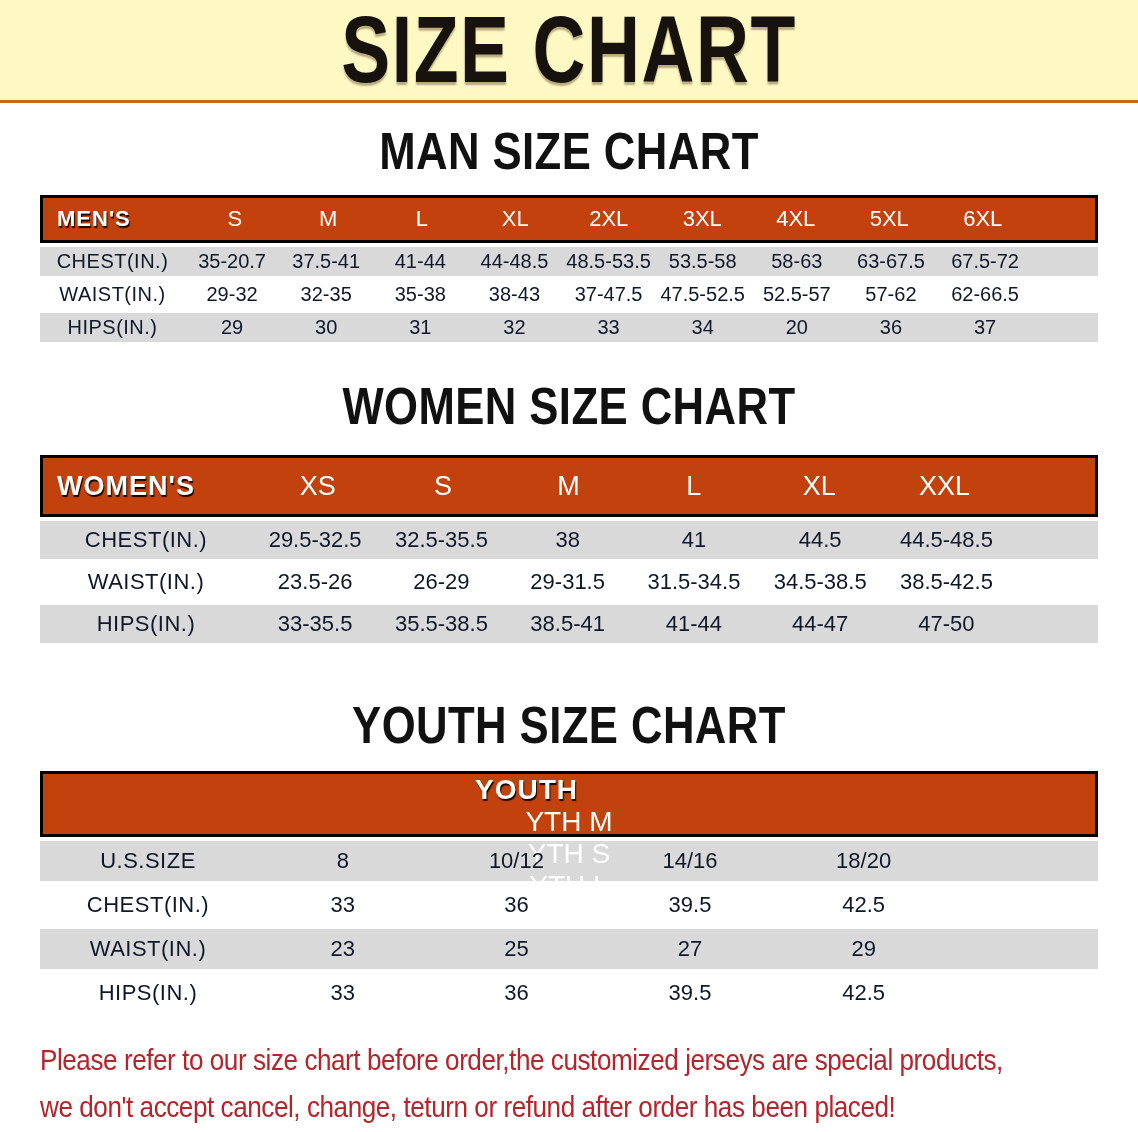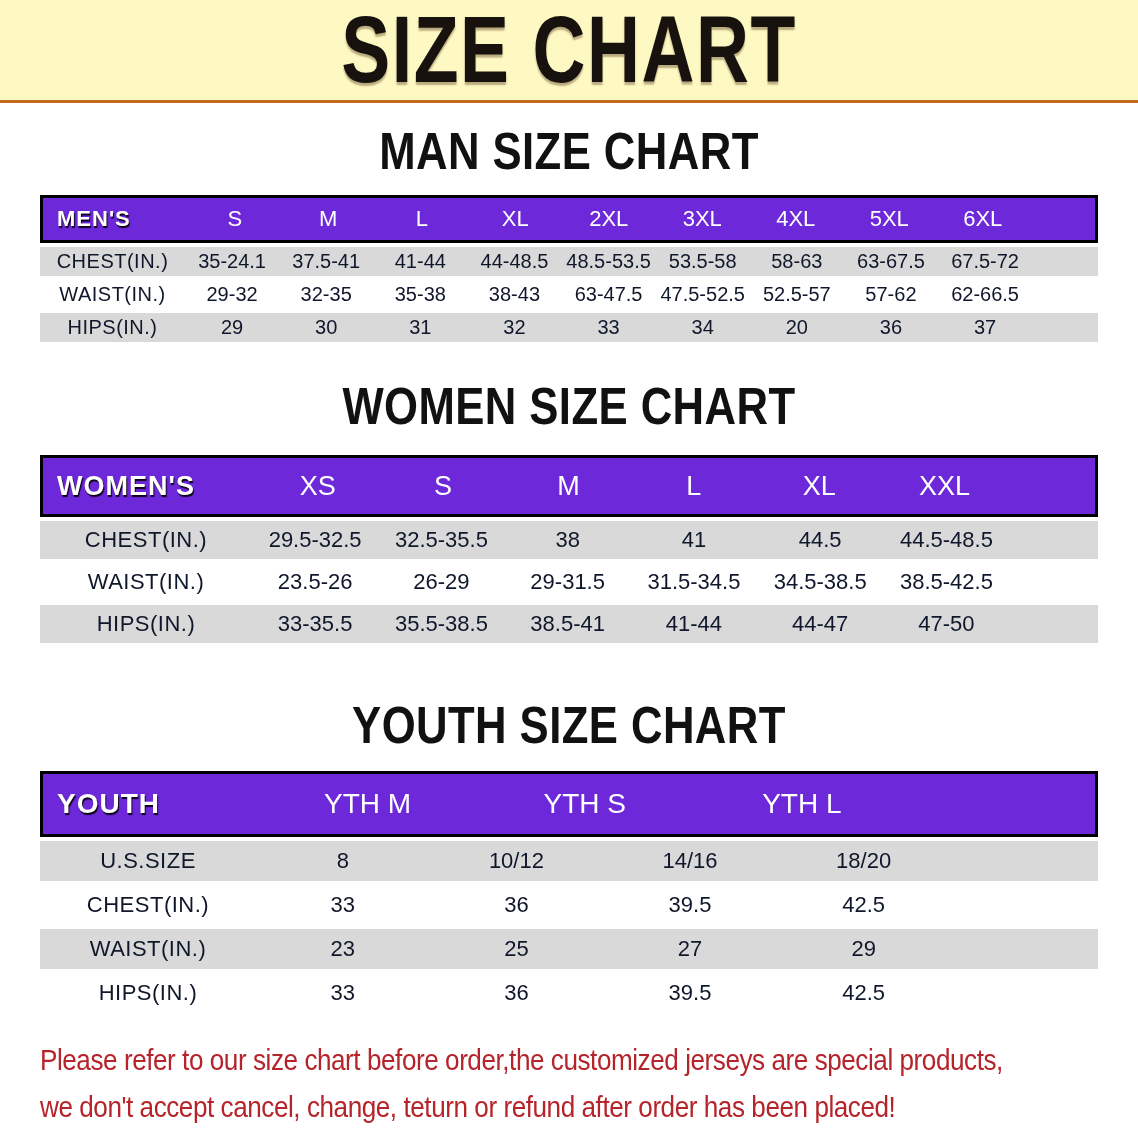--- a/index.html
+++ b/index.html
@@ -47,30 +47,30 @@
   .heading-women{margin:36px 0 0 0;}
   .heading-youth{margin:54px 0 0 0;}
 
   
   .size-table{margin:0 40px;}
   .size-table.men{margin-top:16px;}
   .size-table.women{margin-top:21px;}
   .size-table.youth{margin-top:18px;}
 
   .t-head{
-    background:#6d28d9;
+    background:#c2410c;
     border:3px solid #000000;
     box-sizing:border-box;
     display:flex;
     align-items:center;
     color:#ffffff;
   }
   .men   .t-head{height:48px;}
   .women .t-head{height:62px;}
-  .youth .t-head{height:66px;}
+  .youth .t-head{height:66px;flex-direction:column;}
 
   .t-head .label-cell{
     font-weight:bold;
     text-align:left;
     padding-left:14px;
     box-sizing:border-box;
     text-shadow:1px 2px 1px rgba(0,0,0,0.9);
     letter-spacing:1px;
   }
   .men   .t-head .label-cell{font-size:30px;}
@@ -135,38 +135,38 @@
         <div class="cell">XL</div>
         <div class="cell">2XL</div>
         <div class="cell">3XL</div>
         <div class="cell">4XL</div>
         <div class="cell">5XL</div>
         <div class="cell">6XL</div>
         <div class="col-spacer"></div>
       </div>
   <div class="row shaded">
         <div class="label-cell">CHEST(IN.)</div>
-        <div class="cell">35-24.1</div>
+        <div class="cell">35-20.7</div>
         <div class="cell">37.5-41</div>
         <div class="cell">41-44</div>
         <div class="cell">44-48.5</div>
         <div class="cell">48.5-53.5</div>
         <div class="cell">53.5-58</div>
         <div class="cell">58-63</div>
         <div class="cell">63-67.5</div>
         <div class="cell">67.5-72</div>
         <div class="col-spacer"></div>
       </div>
       <div class="row plain">
         <div class="label-cell">WAIST(IN.)</div>
         <div class="cell">29-32</div>
         <div class="cell">32-35</div>
         <div class="cell">35-38</div>
         <div class="cell">38-43</div>
-        <div class="cell">63-47.5</div>
+        <div class="cell">37-47.5</div>
         <div class="cell">47.5-52.5</div>
         <div class="cell">52.5-57</div>
         <div class="cell">57-62</div>
         <div class="cell">62-66.5</div>
         <div class="col-spacer"></div>
       </div>
       <div class="row shaded">
         <div class="label-cell">HIPS(IN.)</div>
         <div class="cell">29</div>
         <div class="cell">30</div>

